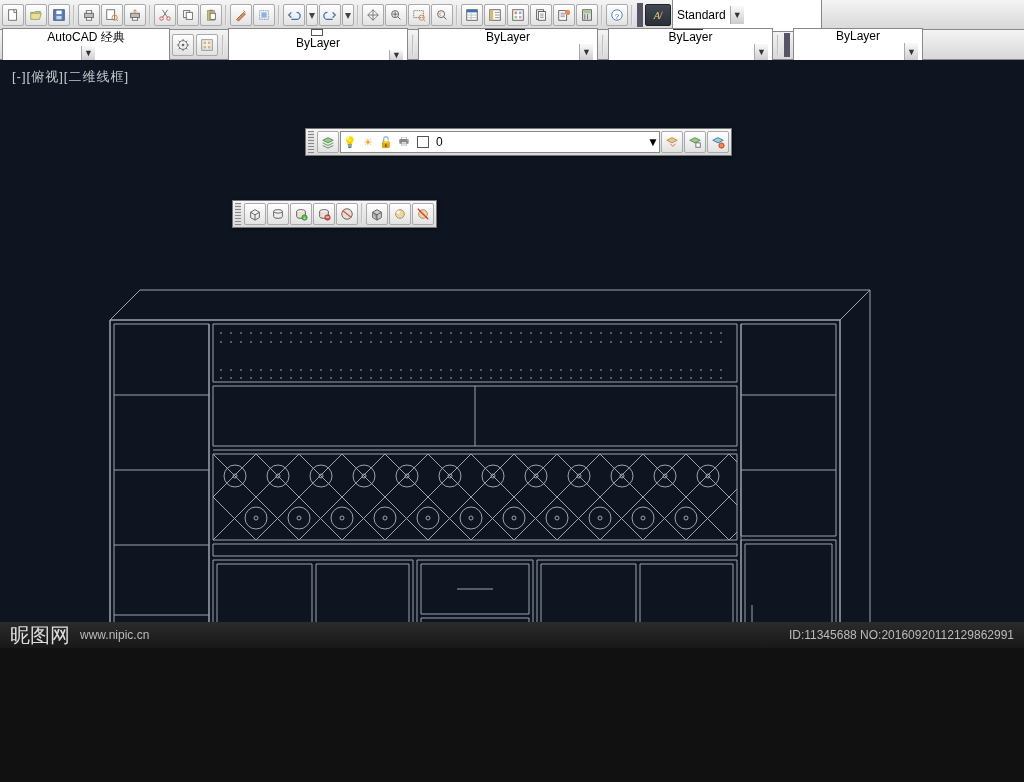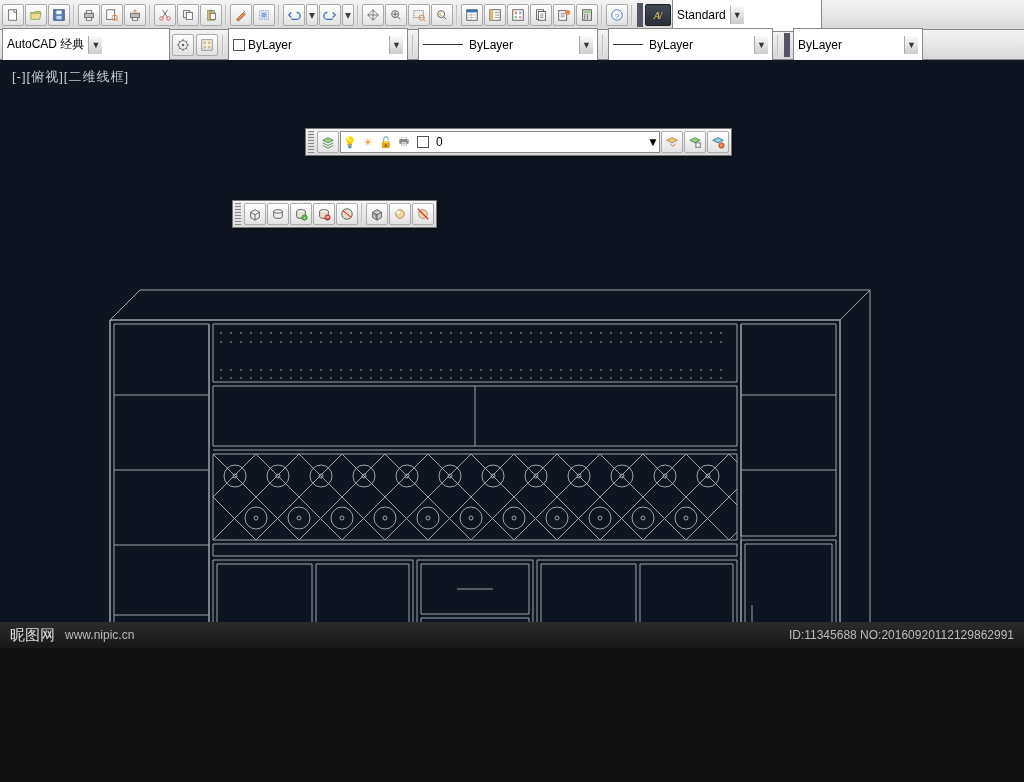--- a/index.html
+++ b/index.html
@@ -5,21 +5,21 @@
   * { margin:0; padding:0; box-sizing:border-box; }
   html,body { width:1024px; height:782px; font-family:"Microsoft YaHei",Arial,sans-serif; overflow:hidden; background:#111; }
   
   
   .toolbar { display:flex; align-items:center; background:linear-gradient(#f4f4f4,#d8d8d8); border-bottom:1px solid #888; height:30px; padding:0 2px; gap:1px; }
   .tbtn { width:22px; height:22px; background:linear-gradient(#fff,#e2e2e2); border:1px solid #aaa; border-radius:2px; display:flex; align-items:center; justify-content:center; font-size:12px; color:#444; cursor:pointer; }
   .tbtn svg { width:14px; height:14px; }
   .sep { width:2px; height:20px; background:linear-gradient(90deg,#aaa,#fff); margin:0 2px; }
   .combo { height:34px; background:#fff; border:1px solid #888; display:flex; align-items:center; padding:0 4px; font-size:12px; color:#000; position:relative; }
   .combo .arrow { width:14px; height:18px; background:linear-gradient(#fafafa,#ccc); border-left:1px solid #aaa; margin-left:4px; display:flex; align-items:center; justify-content:center; font-size:9px; color:#333; }
-  .row2 .combo { font-size:12px; }
+  .row2 .combo { font-size:12px;flex-direction:column; }
   .title-combo { width:168px; }
   
   
   .row2 { background:linear-gradient(#f4f4f4,#d8d8d8); height:30px; border-bottom:1px solid #888; display:flex; align-items:center; padding:0 2px; gap:2px; }
   
   
   .canvas { position:relative; width:1024px; height:588px; background:#0e1520; overflow:hidden; }
   .view-label { position:absolute; top:8px; left:12px; color:#c8ccd0; font-size:13px; letter-spacing:1px; }
   
   
@@ -31,21 +31,21 @@
   
   
   .drawing { position:absolute; left:80px; top:200px; width:810px; height:540px; }
   .drawing line, .drawing rect, .drawing circle, .drawing path, .drawing polyline { stroke:#9ba4ad; stroke-width:1; fill:none; vector-effect:non-scaling-stroke; }
   
   .cabinet-text { position:absolute; left:360px; top:242px; font-size:34px; font-style:italic; font-family:"STKaiti","KaiTi",serif; letter-spacing:16px; color:#d2d6da; }
   
   
   .footer { position:absolute; bottom:0; left:0; right:0; height:26px; background:linear-gradient(#2b2b2b,#181818); color:#bbb; font-size:12px; display:flex; align-items:center; padding:0 10px; justify-content:space-between; }
   .footer .left { display:flex; align-items:center; gap:10px; }
-  .footer .brand { font-size:15px; color:#ddd; }
+  .footer .brand { font-size:20px; color:#ddd; }
   
   .sw { width:12px; height:12px; border:1px solid #555; background:#fff; display:inline-block; margin-right:3px; }
   .std-combo { width:150px; }
 </style>
 </head>
 <body>
 
 <div class="toolbar">
   <div class="tbtn">
       <svg viewBox="0 0 16 16">

